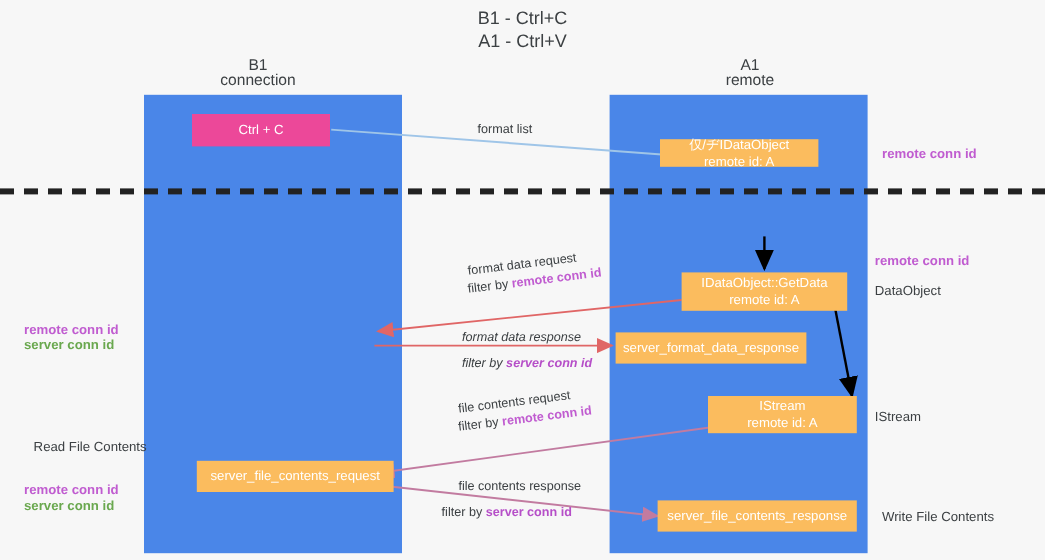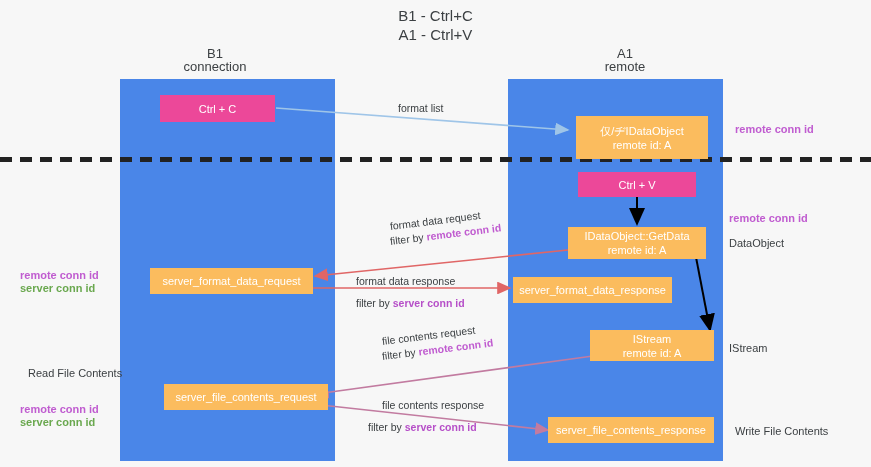--- a/index.html
+++ b/index.html
@@ -154,47 +154,45 @@
 
     <line x1="593" y1="356" x2="316" y2="394" stroke="#c27ba0" stroke-width="1.6" marker-end="url(#ah-mag)"></line>
 
     <line x1="312" y1="404" x2="548" y2="430" stroke="#c27ba0" stroke-width="1.6" marker-end="url(#ah-mag)"></line>
   </svg>
 
   <div class="abs" id="divider"></div>
 
   <div class="abs node green" style="left:160px; top:95px; width:115px; height:27px;">Ctrl + C</div>
 
-  <div class="abs node orange" style="left:576px; top:116px; width:132px; height:43px;">仅/ヂIDataObject
+  <div class="abs node orange" style="left:550px; top:116px; width:132px; height:23px;">仅/ヂIDataObject
 remote id: A</div>
 
-  <div class="abs node green" style="left:578px; top:172px; width:118px; height:25px;">Ctrl + V</div>
 
   <div class="abs node orange" style="left:568px; top:227px; width:138px; height:32px;">IDataObject::GetData
 remote id: A</div>
 
-  <div class="abs node orange" style="left:150px; top:268px; width:163px; height:26px;">server_format_data_request</div>
 
   <div class="abs node orange" style="left:513px; top:277px; width:159px; height:26px;">server_format_data_response</div>
 
   <div class="abs node orange" style="left:590px; top:330px; width:124px; height:31px;">IStream
 remote id: A</div>
 
   <div class="abs node orange" style="left:164px; top:384px; width:164px; height:26px;">server_file_contents_request</div>
 
   <div class="abs node orange" style="left:548px; top:417px; width:166px; height:26px;">server_file_contents_response</div>
 
   <div class="abs edge-label" style="left:398px; top:101px;">format list</div>
 
   <div class="abs" style="left:390px; top:219px;">
     <div class="edge-label rot-up">format data request</div>
     <div class="edge-label rot-up"><span>filter by </span><span class="hl-purple">remote conn id</span></div>
   </div>
 
-  <div class="abs" style="left:356px; top:274px;">
+  <div class="abs" style="left:385px; top:274px;font-style:italic;">
     <div class="edge-label">format data response</div>
     <div class="edge-label" style="margin-top:7px;"><span>filter by </span><span class="hl-magenta">server conn id</span></div>
   </div>
 
   <div class="abs" style="left:382px; top:334px;">
     <div class="edge-label rot-up">file contents request</div>
     <div class="edge-label rot-up"><span>filter by </span><span class="hl-purple">remote conn id</span></div>
   </div>
 
   <div class="abs" style="left:382px; top:398px;">

